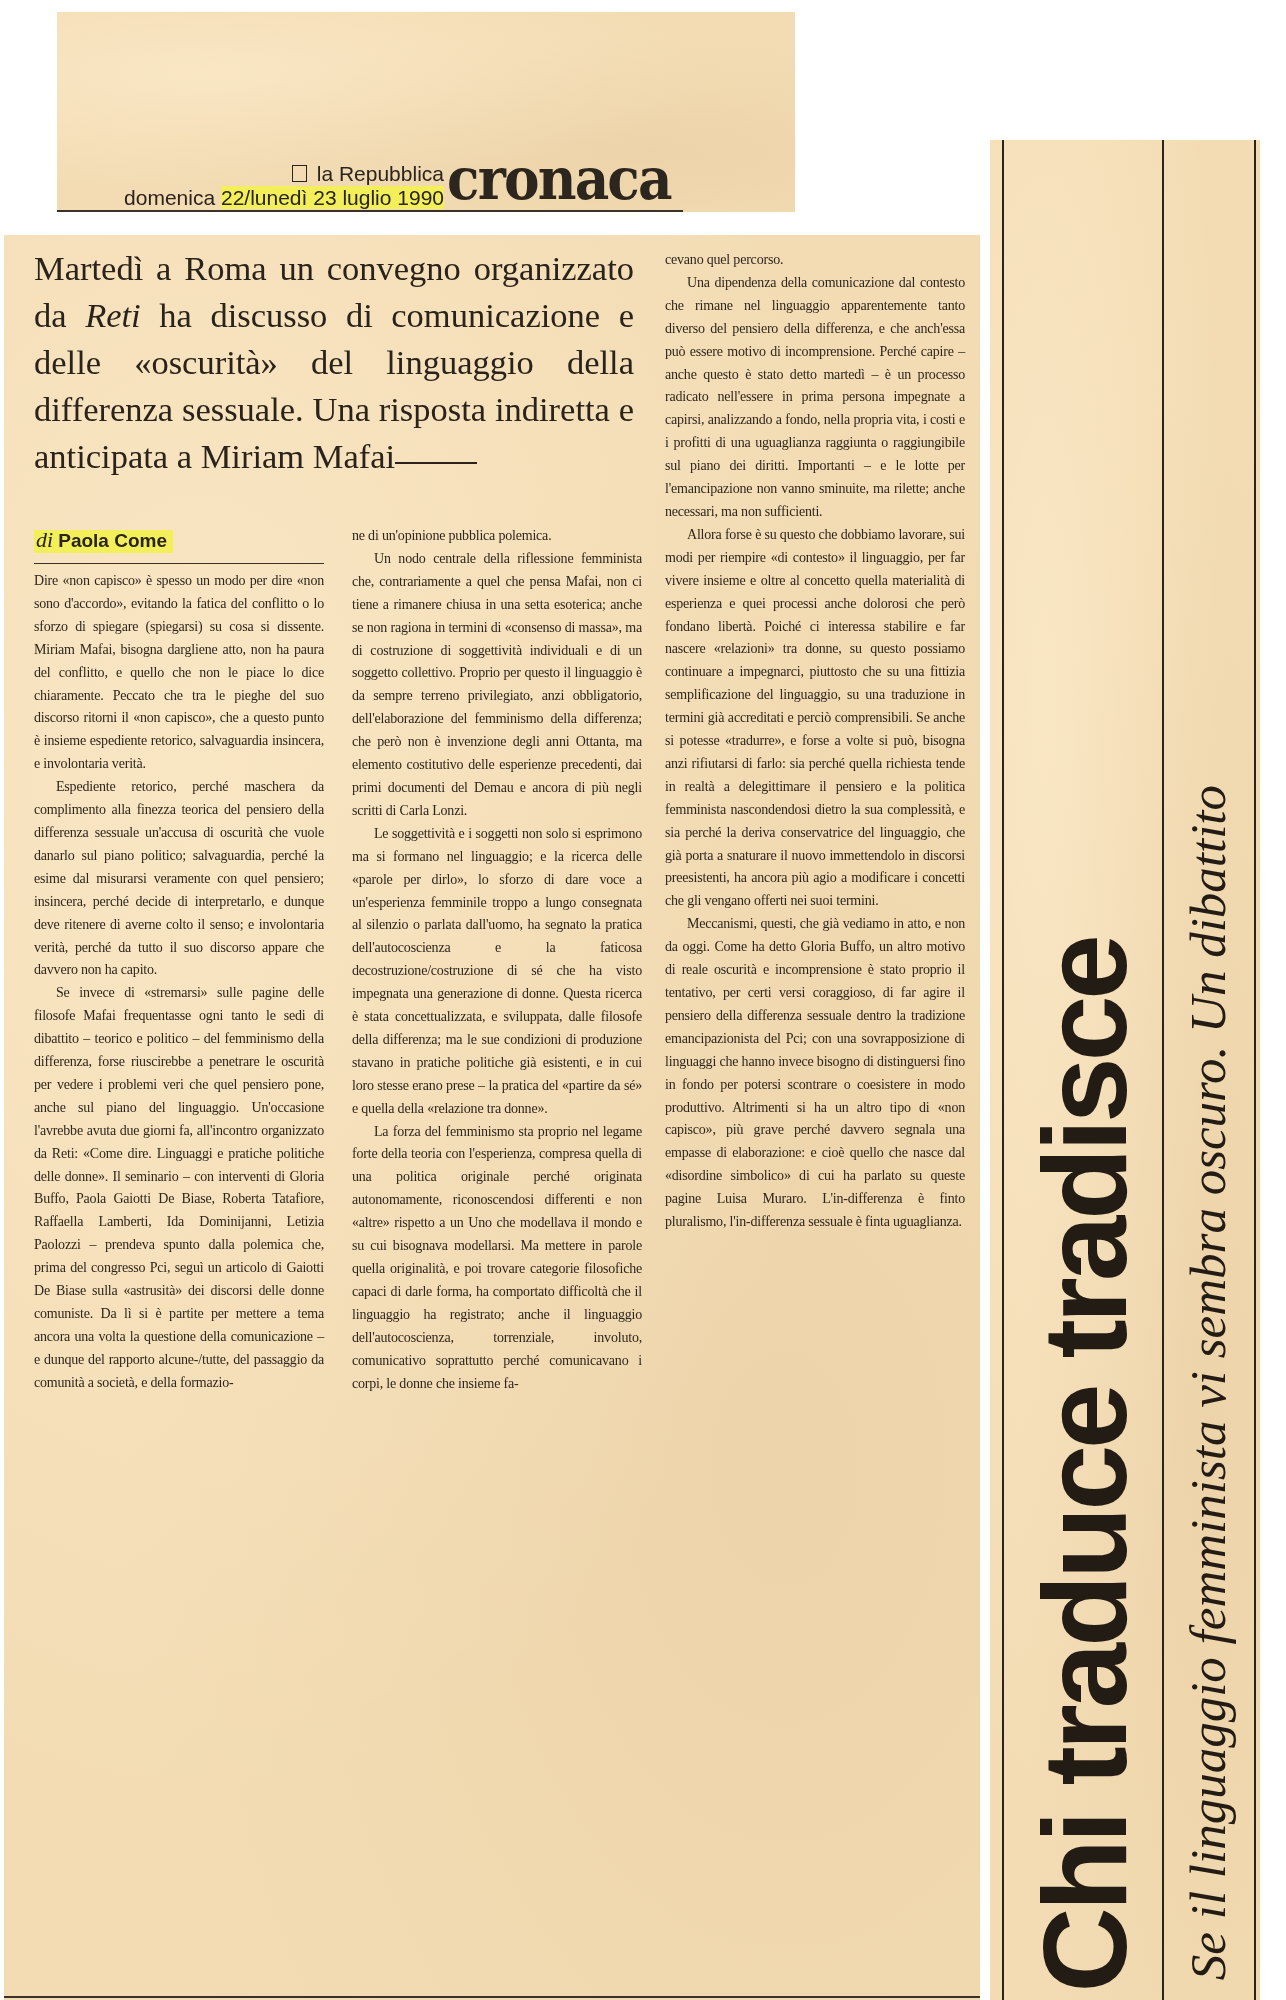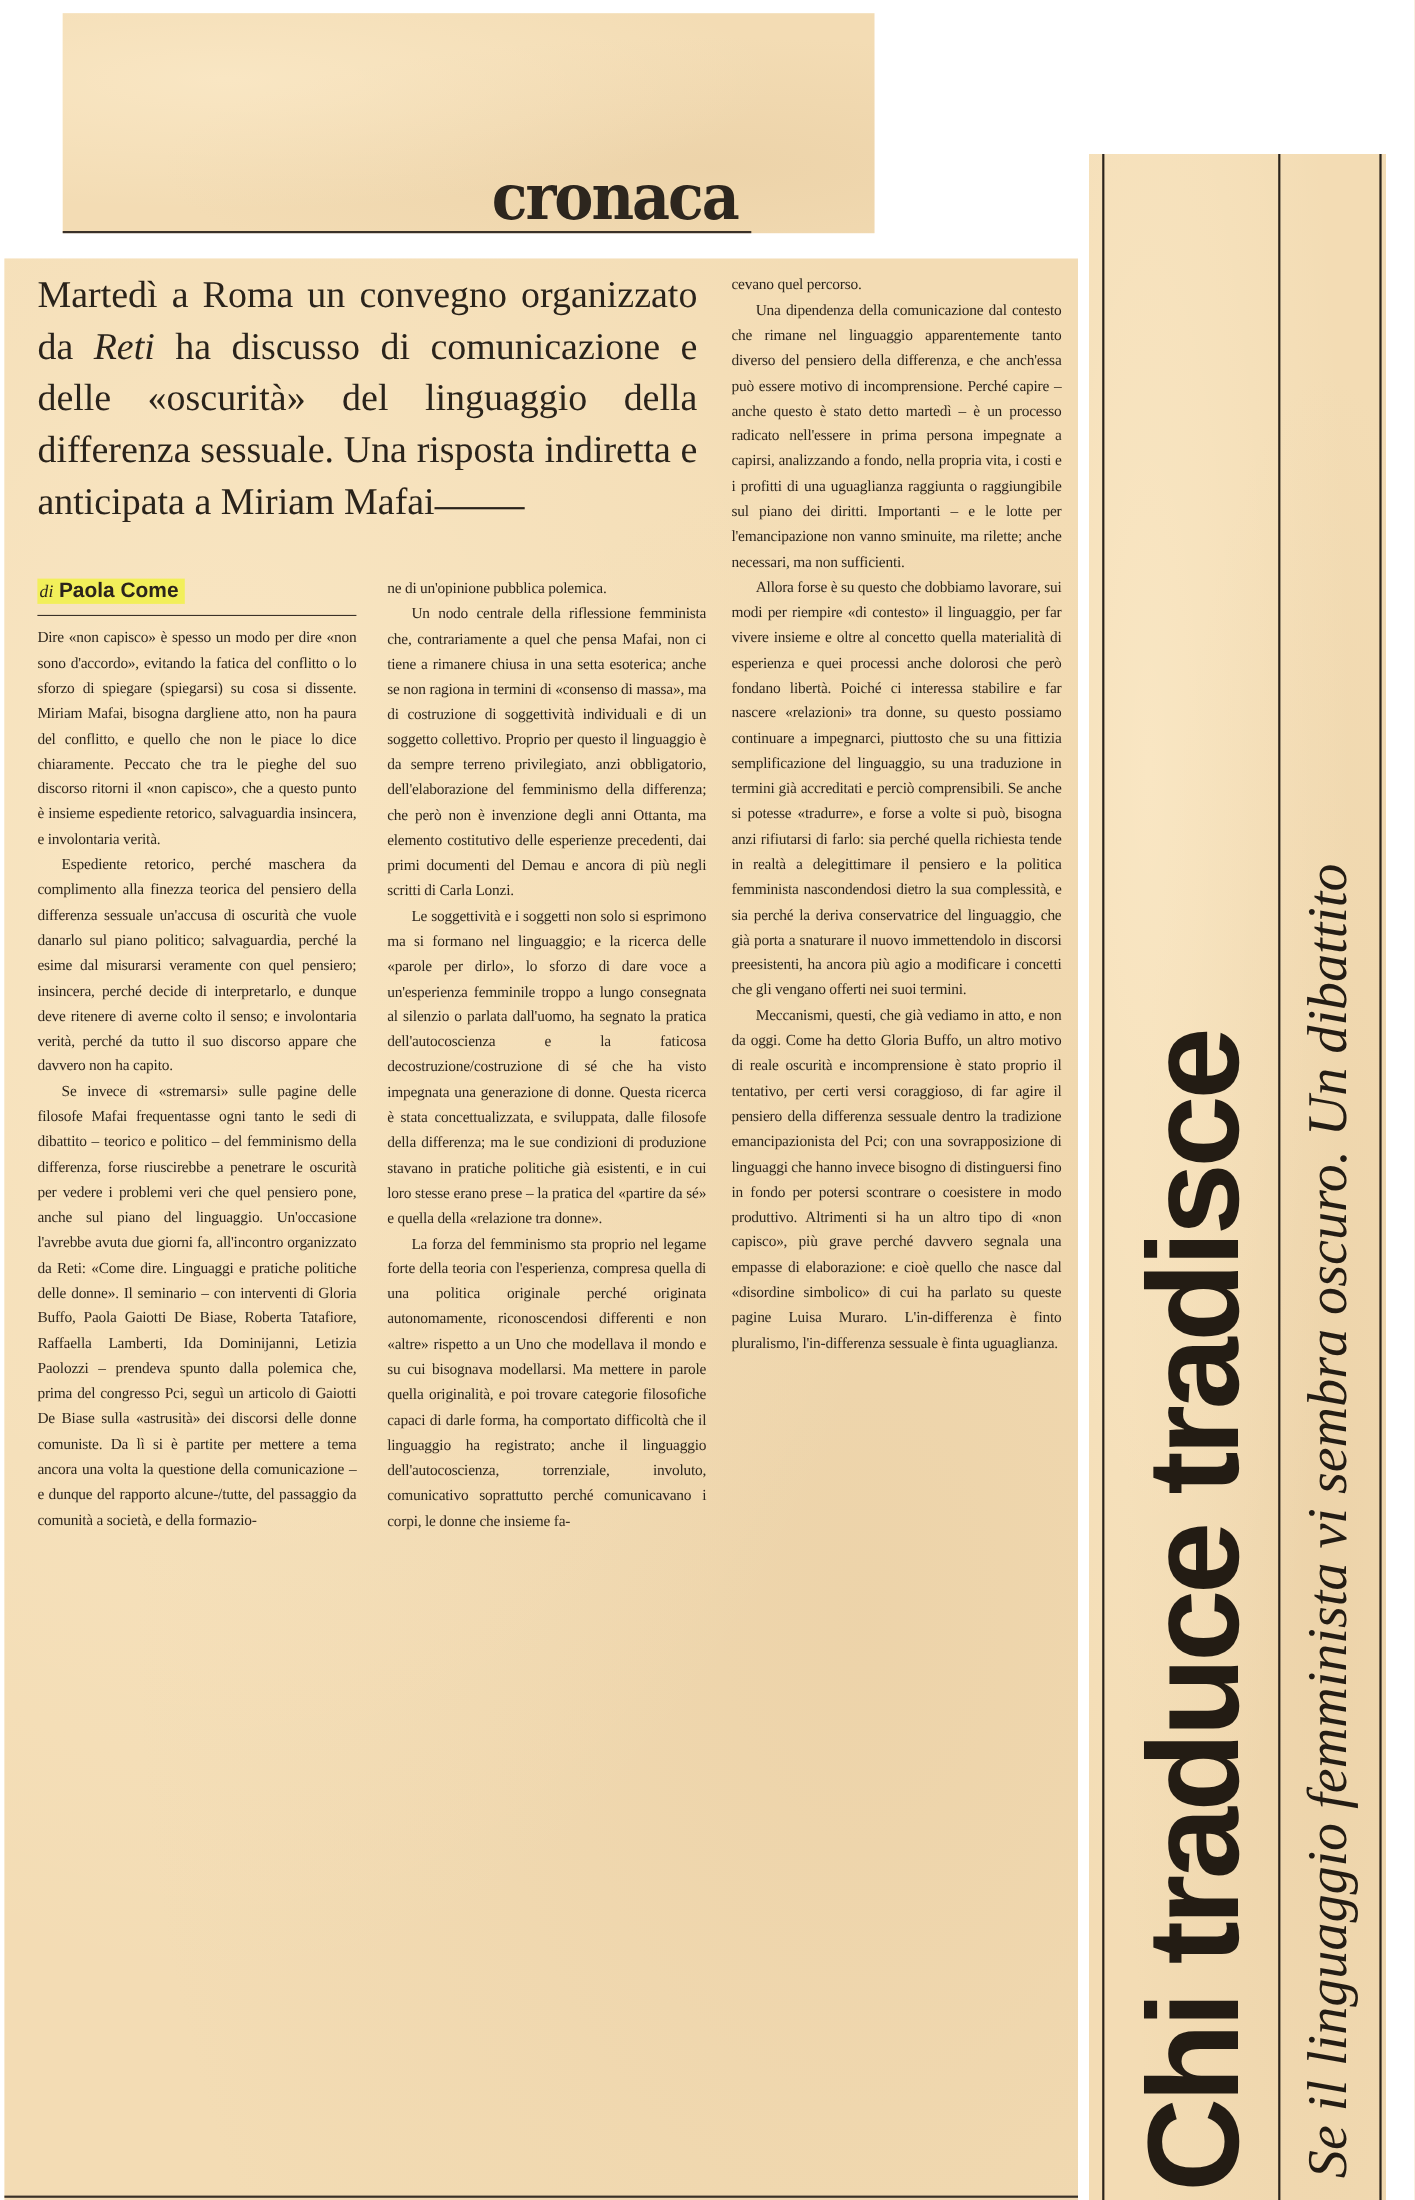--- a/index.html
+++ b/index.html
@@ -49,21 +49,21 @@
     }
     .subhead em { font-style: italic; }
     .subhead .tail {
       display: inline-block; width: 82px; border-bottom: 2px solid #2a231b; vertical-align: 4px;
     }
     .byline {
       position: absolute; left: 30px; top: 292px; width: 290px;
       border-bottom: 1.5px solid #3a3128; padding-bottom: 10px;
     }
     .byline .bg { background: #f2ef5a; padding: 2px 6px 2px 2px; }
-    .byline .di { font-family: "Liberation Serif", serif; font-style: italic; font-size: 16px; }
+    .byline .di { font-family: "Liberation Serif", serif; font-style: italic; font-size: 22px; }
     .byline .name { font-family: "Liberation Sans", sans-serif; font-weight: bold; font-size: 19px; }
     .col {
       position: absolute; width: 290px;
       font-family: Liberation Serif, serif; font-size: 14px; line-height: 22.9px;
       text-align: justify; color: #2e261d; letter-spacing: -0.2px;
     }
     .col p { margin: 0; text-indent: 22px; }
     .col p.noindent { text-indent: 0; }
     .col1 { left: 30px; top: 335px; }
     .col2 { left: 348px; top: 290px; }
@@ -93,20 +93,28 @@
       position: absolute; left: 182px; bottom: 20px;
       writing-mode: vertical-rl; transform: rotate(180deg);
       font-family: "Liberation Serif", serif; font-style: italic;
       font-size: 51px; line-height: 72px; color: #231c14; white-space: nowrap;
     }
   </style>
 </head>
 <body>
 
 <div class="masthead paper">
+  <div class="mh-paper">
+    <div>
+      <span class="box"></span><span>la Repubblica</span>
+    </div>
+    <div class="mh-date">
+      <span>domenica </span><span class="hl">22/lunedì 23 luglio 1990</span>
+    </div>
+  </div>
   <div class="mh-section">cronaca</div>
   <div class="rule"></div>
 </div>
 
 <div class="article paper">
   <div class="subhead">
     <span>Martedì a Roma un convegno organizzato da </span><em>Reti</em><span> ha discusso di comunicazione e delle «oscurità» del linguaggio della differenza sessuale. Una risposta indiretta e anticipata a Miriam Mafai</span><span class="tail"></span>
   </div>
 
   <div class="byline">

